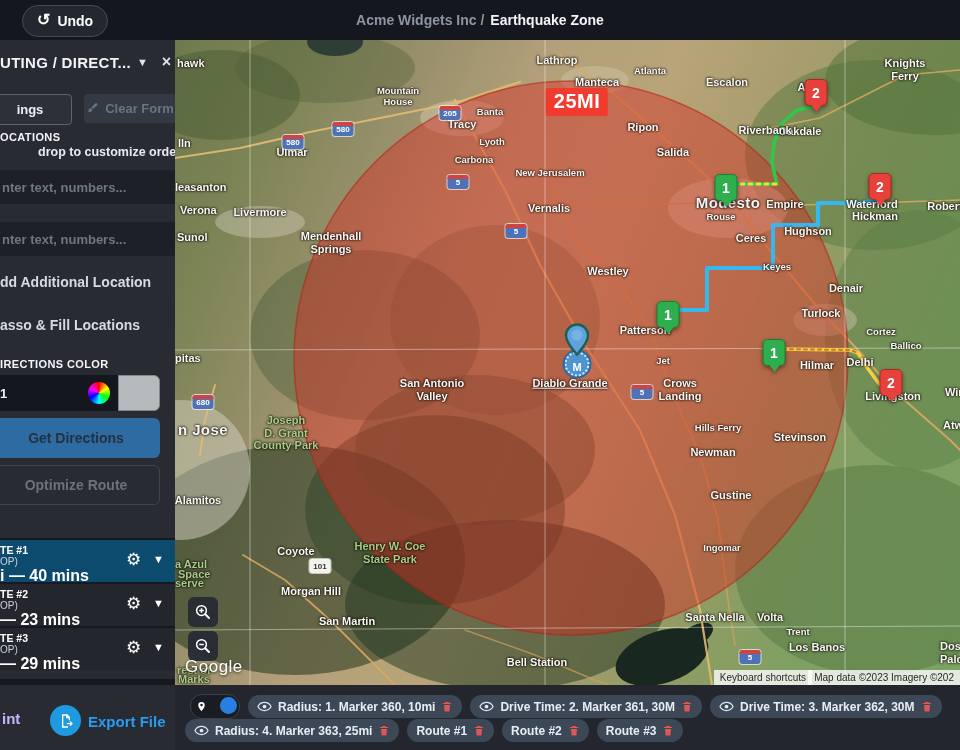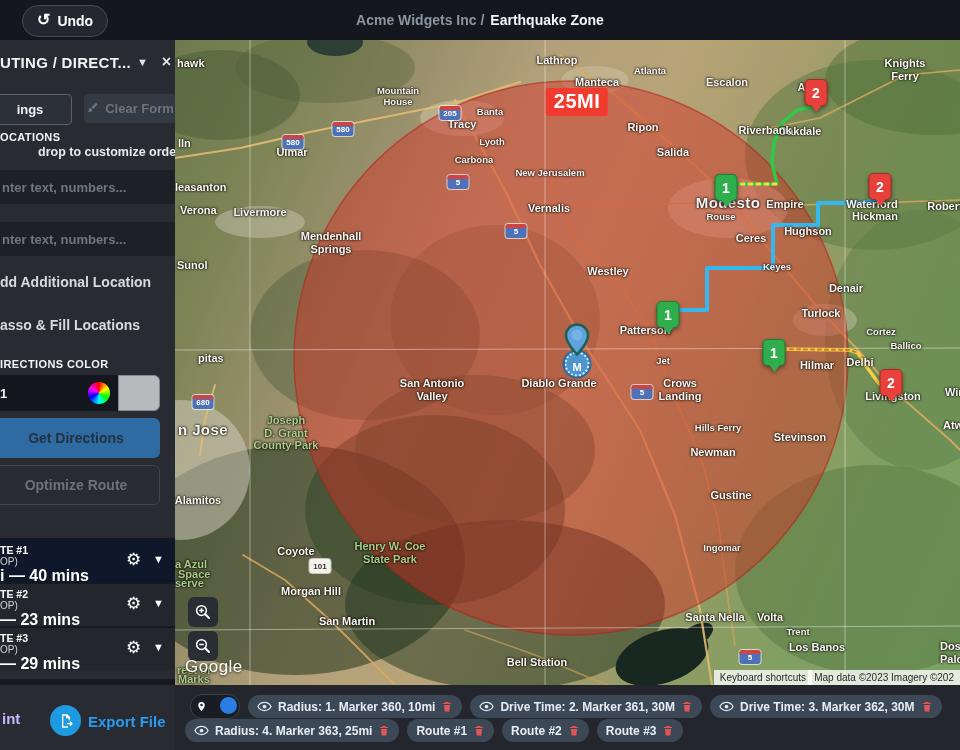--- a/index.html
+++ b/index.html
@@ -36,21 +36,21 @@
   .color-input{flex:1;background:#14171d;border-radius:6px 0 0 6px;display:flex;align-items:center;padding:0 8px;color:#eef0f3;font-size:13px;font-weight:600;position:relative;}
   .color-wheel{position:absolute;right:8px;top:7px;width:22px;height:22px;border-radius:50%;
     background:conic-gradient(#f00,#ff0,#0f0,#0ff,#00f,#f0f,#f00);cursor:pointer;}
   .color-swatch{width:40px;background:#b7babd;border-radius:0 6px 6px 0;border:1px solid #83878c;cursor:pointer;}
   .btn-get{position:absolute;left:-8px;top:378px;width:168px;height:40px;background:#2e6ba2;border:none;border-radius:6px;
     color:#233140;font-weight:700;font-size:14px;cursor:pointer;font-family:"Liberation Sans",sans-serif;}
   .btn-opt{position:absolute;left:-8px;top:425px;width:168px;height:40px;background:transparent;border:1px solid #40454e;border-radius:6px;
     color:#6b727b;font-weight:700;font-size:14px;font-family:"Liberation Sans",sans-serif;}
   .routes-list{position:absolute;left:0;top:498px;width:175px;}
   .route-row{position:relative;width:175px;height:42px;border-top:2px solid #16191f;}
-  .route-row.sel{background:#0f172a;}
+  .route-row.sel{background:#0c4a6e;}
   .route-row.dim{background:#23262c;}
   .rr-name{position:absolute;left:0;top:4px;font-size:10.5px;font-weight:700;color:#fff;}
   .rr-sub{position:absolute;left:0;top:16px;font-size:10px;color:#cfd3d8;}
   .rr-detail{position:absolute;left:0;top:27px;font-size:16px;font-weight:700;color:#fff;}
   .rr-gear{position:absolute;left:126px;top:9px;color:#fff;font-size:17px;cursor:pointer;}
   .rr-caret{position:absolute;left:153px;top:13px;color:#fff;font-size:11px;cursor:pointer;}
   .sb-footer{position:absolute;left:0;bottom:0;width:175px;height:65px;background:#282b32;border-top:6px solid #16191f;}
   .print-label{position:absolute;left:2px;top:25px;color:#c4b5fd;font-weight:700;font-size:15px;}
   .export-circle{position:absolute;left:50px;top:20px;width:31px;height:31px;border-radius:50%;background:#1d9ae0;display:flex;align-items:center;justify-content:center;cursor:pointer;}
   .export-label{position:absolute;left:88px;top:28px;color:#2b9bf0;font-weight:700;font-size:15px;cursor:pointer;}
@@ -267,24 +267,24 @@
       <div class="map-label small" style="left: 317px; top: 102px;">Lyoth</div>
       <div class="map-label small" style="left: 299px; top: 120px;">Carbona</div>
       <div class="map-label" style="left: 468px; top: 87px;">Ripon</div>
       <div class="map-label" style="left: 498px; top: 112px;">Salida</div>
       <div class="map-label small" style="left: 375px; top: 133px;">New Jerusalem</div>
       <div class="map-label" style="left: 374px; top: 168px;">Vernalis</div>
       <div class="map-label" style="left: 117px; top: 112px;">Ulmar</div>
       <div class="map-label" style="left: 85px; top: 172px;">Livermore</div>
       <div class="map-label anchor-left" style="left: 0px; top: 147px;">leasanton</div>
       <div class="map-label anchor-left" style="left: 5px; top: 170px;">Verona</div>
-      <div class="map-label anchor-left" style="left: 2px; top: 197px; margin-top: 28px;">Sunol</div>
+      <div class="map-label anchor-left" style="left: 2px; top: 197px;">Sunol</div>
       <div class="map-label" style="left: 156px; top: 203px;">Mendenhall
 Springs</div>
-      <div class="map-label anchor-left" style="left: 0px; top: 318px; padding-left: 23px;">pitas</div>
+      <div class="map-label anchor-left" style="left: 0px; top: 318px;">pitas</div>
       <div class="map-label big" style="left: 553px; top: 163px;">Modesto</div>
       <div class="map-label" style="left: 610px; top: 164px;">Empire</div>
       <div class="map-label small" style="left: 546px; top: 177px;">Rouse</div>
       <div class="map-label" style="left: 576px; top: 198px;">Ceres</div>
       <div class="map-label" style="left: 633px; top: 191px;">Hughson</div>
       <div class="map-label" style="left: 697px; top: 164px;">Waterford</div>
       <div class="map-label" style="left: 700px; top: 176px;">Hickman</div>
       <div class="map-label" style="left: 773px; top: 166px;">Roberts</div>
       <div class="map-label small" style="left: 602px; top: 227px;">Keyes</div>
       <div class="map-label" style="left: 433px; top: 231px;">Westley</div>
@@ -294,21 +294,21 @@
       <div class="map-label small" style="left: 731px; top: 306px;">Ballico</div>
       <div class="map-label" style="left: 685px; top: 322px;">Delhi</div>
       <div class="map-label" style="left: 642px; top: 325px;">Hilmar</div>
       <div class="map-label" style="left: 718px; top: 356px;">Livingston</div>
       <div class="map-label anchor-left" style="left: 770px; top: 352px;">Win</div>
       <div class="map-label anchor-left" style="left: 768px; top: 385px;">Atw</div>
       <div class="map-label" style="left: 470px; top: 290px;">Patterson</div>
       <div class="map-label small" style="left: 488px; top: 321px;">Jet</div>
       <div class="map-label" style="left: 505px; top: 350px;">Crows
 Landing</div>
-      <div class="map-label" style="left: 384px; top: 343px;">Diablo Grande</div>
+      <div class="map-label" style="left: 395px; top: 343px; text-decoration: underline;">Diablo Grande</div>
       <div class="map-label" style="left: 257px; top: 350px;">San Antonio
 Valley</div>
       <div class="map-label small" style="left: 543px; top: 388px;">Hills Ferry</div>
       <div class="map-label" style="left: 538px; top: 412px;">Newman</div>
       <div class="map-label" style="left: 625px; top: 397px;">Stevinson</div>
       <div class="map-label" style="left: 556px; top: 455px;">Gustine</div>
       <div class="map-label small" style="left: 547px; top: 508px;">Ingomar</div>
       <div class="map-label" style="left: 540px; top: 577px;">Santa Nella</div>
       <div class="map-label" style="left: 595px; top: 577px;">Volta</div>
       <div class="map-label small" style="left: 623px; top: 592px;">Trent</div>

